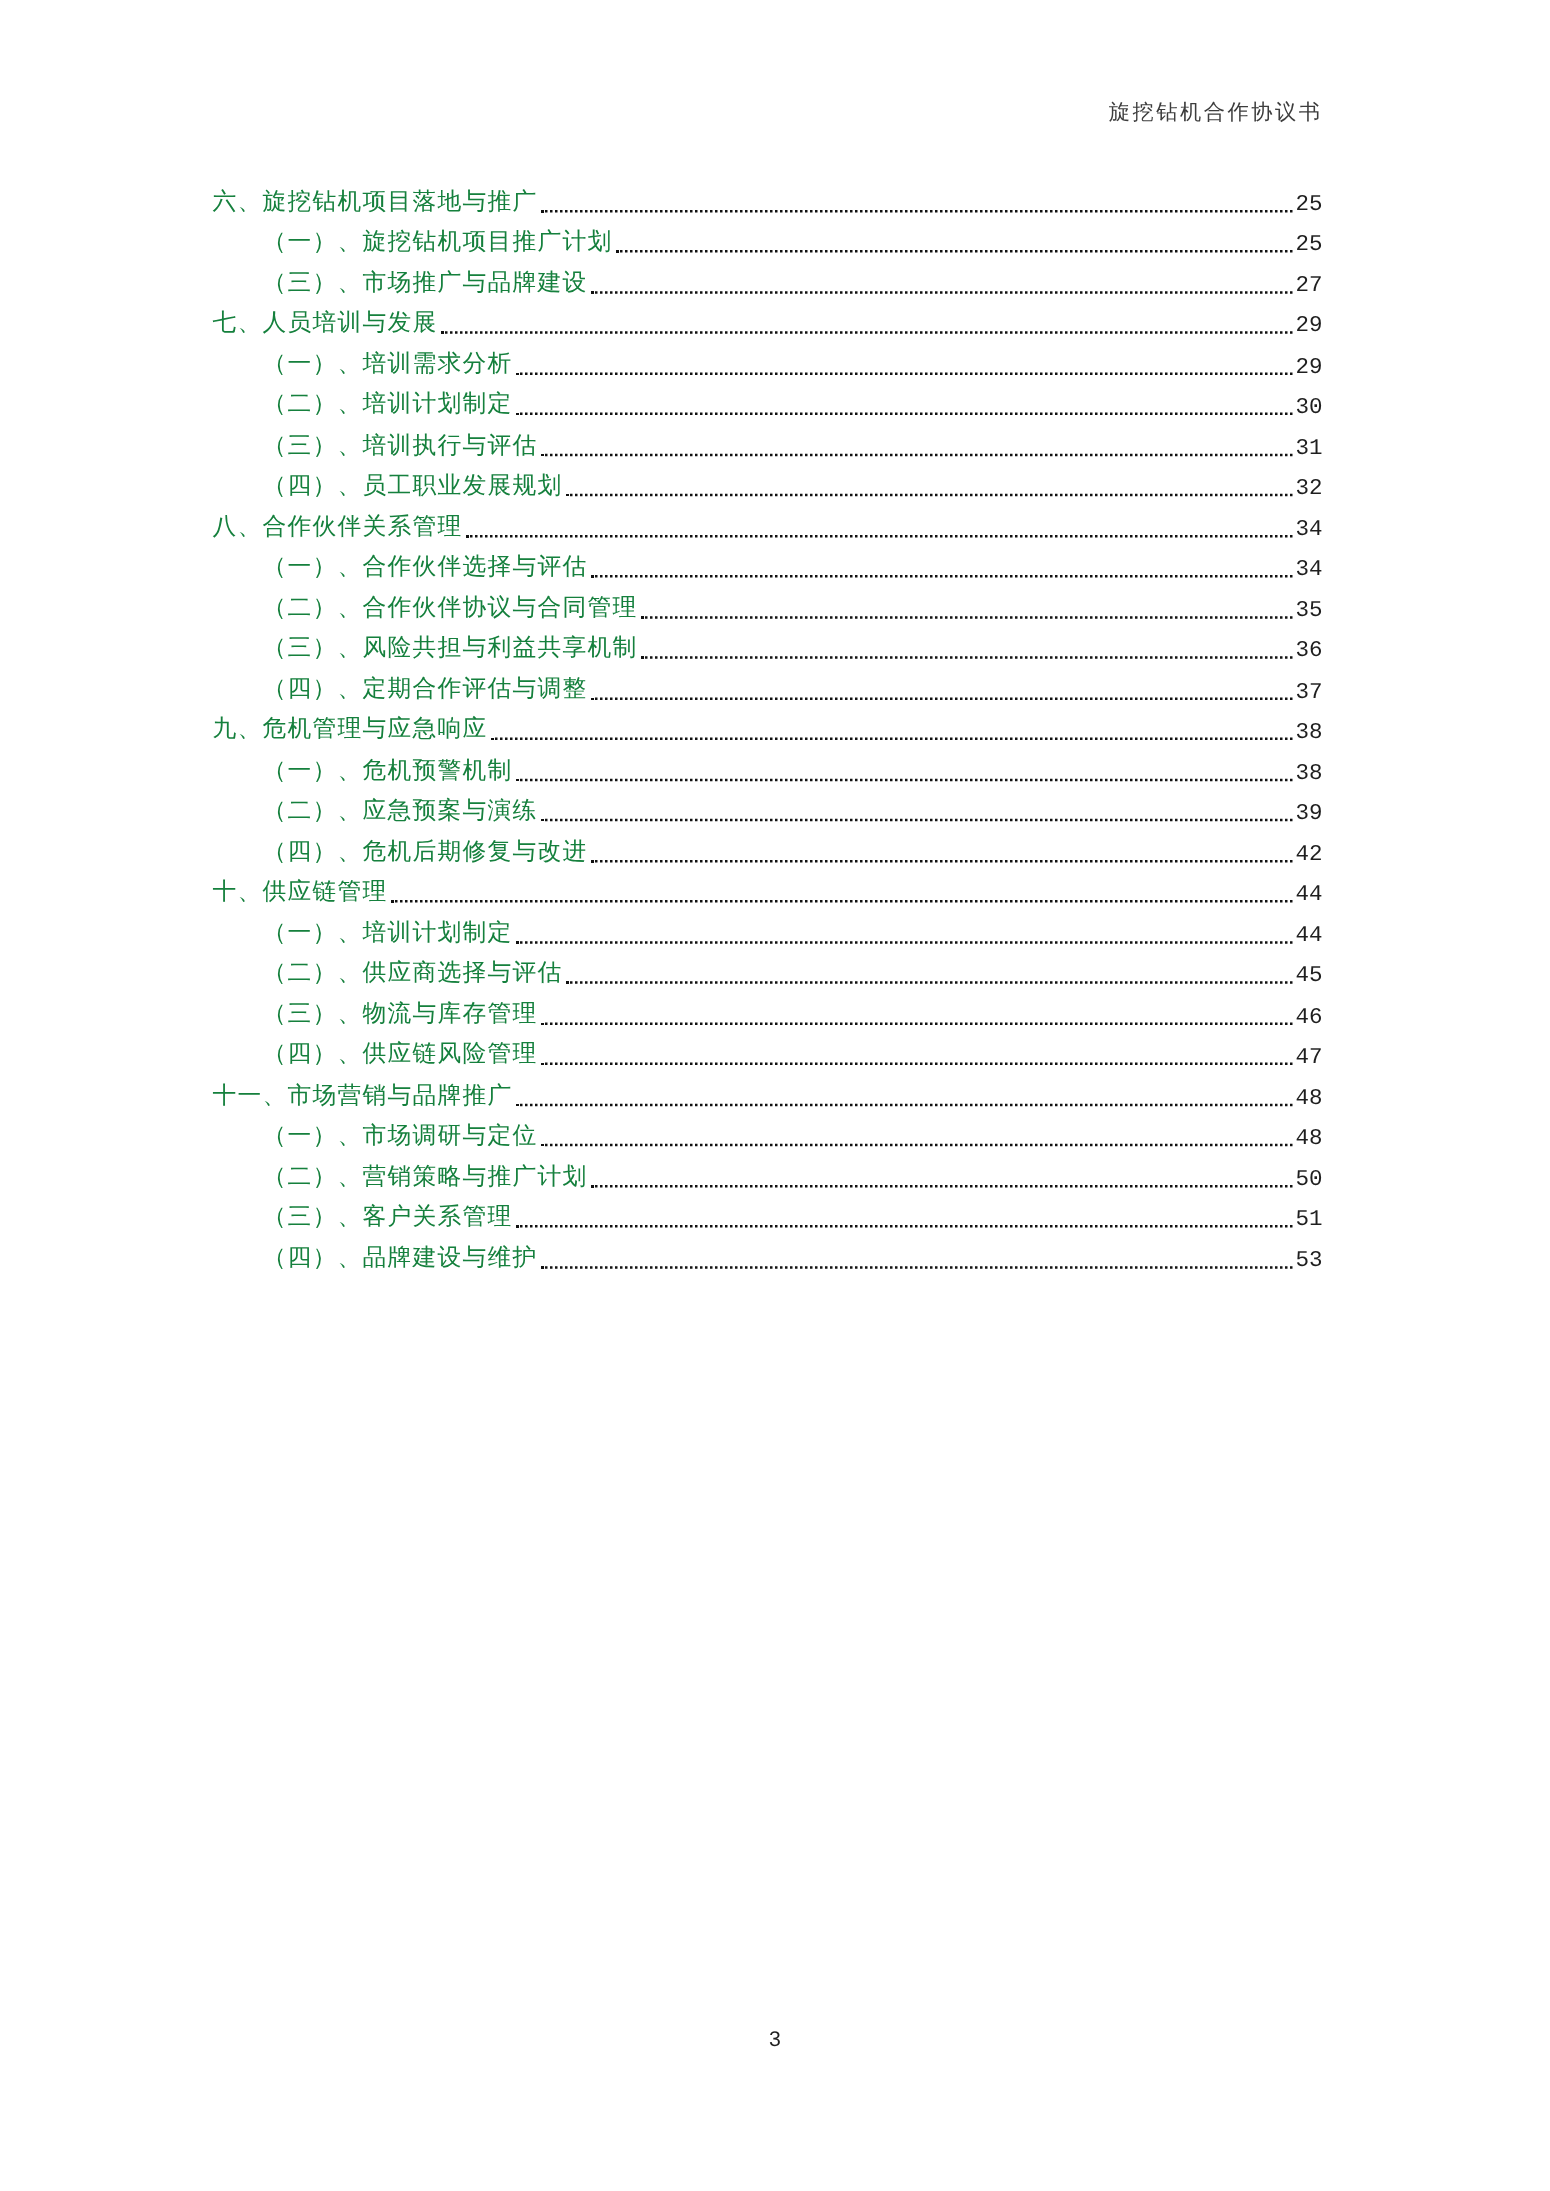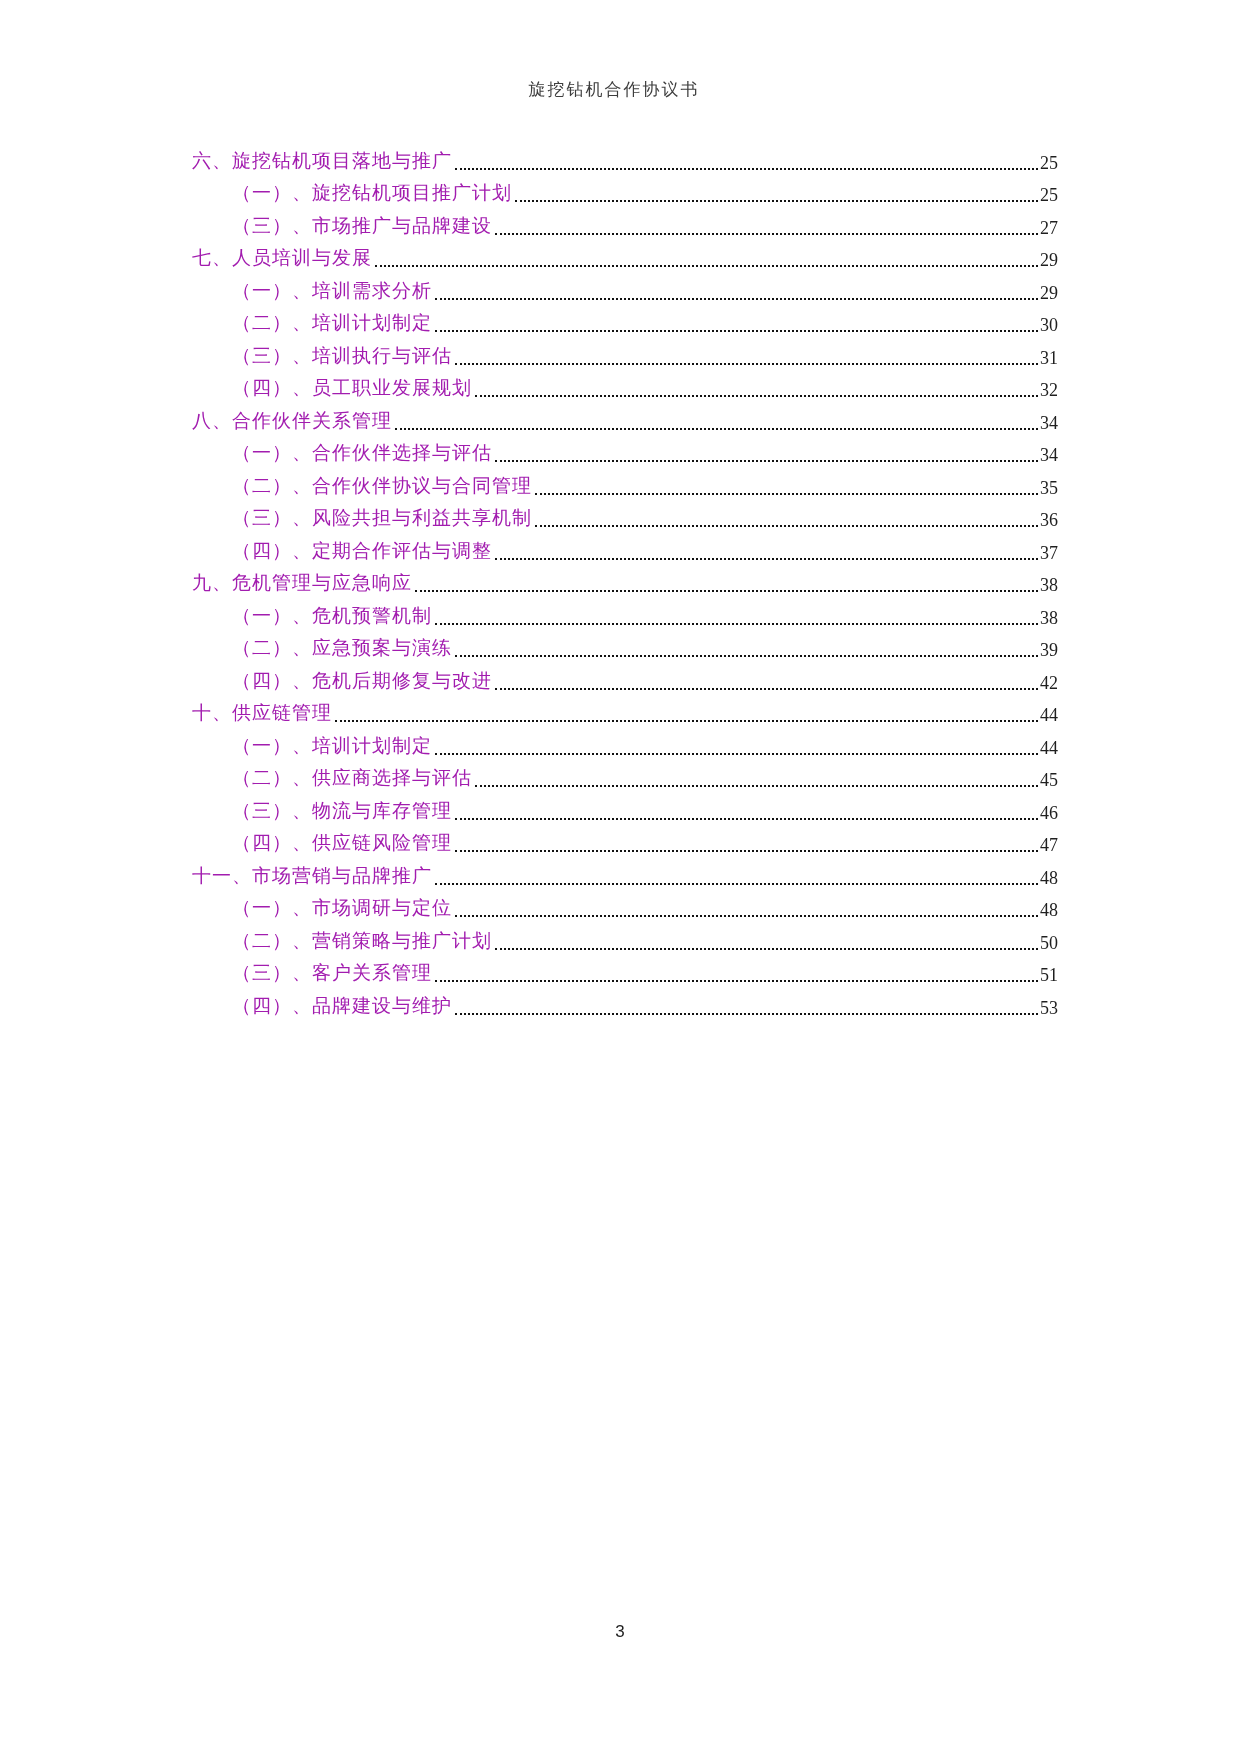--- a/index.html
+++ b/index.html
@@ -14,21 +14,21 @@
     background: #ffffff;
     font-family: "Liberation Serif", "DejaVu Serif", serif;
     color: #1f1f1f;
     overflow: hidden;
   }
   .doc-header {
     position: absolute;
     top: 78px;
     left: 170px;
     width: 888px;
-    text-align: center;
+    text-align: right;
     font-size: 17px;
     letter-spacing: 2px;
     color: #3d3d3d;
   }
   .toc {
     position: absolute;
     top: 141px;
     left: 170px;
     width: 888px;
   }
@@ -38,32 +38,31 @@
     height: 32.5px;
     box-sizing: border-box;
     font-size: 19px;
   }
   .toc-row.level-2 {
     padding-left: 40px;
   }
   .toc-label {
     white-space: nowrap;
     letter-spacing: 1px;
-    color: #a21caf;
-    margin-left: 22px;
+    color: #15803d;
   }
   .toc-dots {
     flex: 1;
     min-width: 18px;
     border-bottom: 2px dotted #111111;
     align-self: flex-end;
     margin: 0 2px 4px 3px;
   }
   .toc-page {
-    font-family: Liberation Serif, serif;
+    font-family: Liberation Mono, monospace;
     font-size: 18px;
     color: #1f1f1f;
     white-space: nowrap;
     text-align: center;
   }
   .doc-footer {
     position: absolute;
     top: 1622px;
     left: 0;
     width: 1240px;

